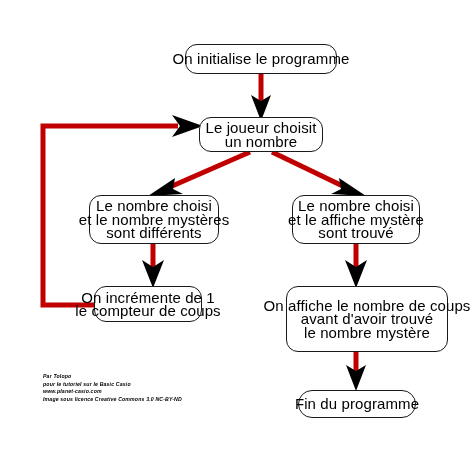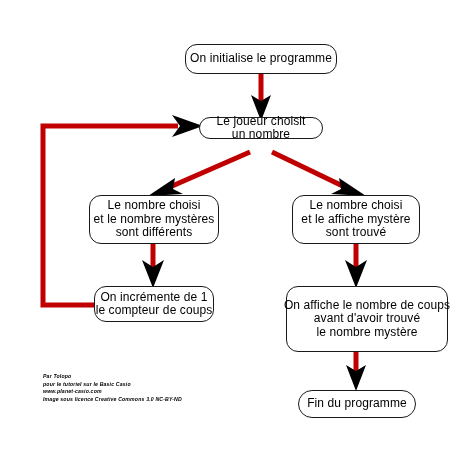--- a/index.html
+++ b/index.html
@@ -29,21 +29,21 @@
     box-sizing: border-box;
     background: #ffffff;
     border: 1px solid #1a1a1a;
     border-radius: 12px;
     display: flex;
     flex-direction: column;
     align-items: center;
     justify-content: center;
     text-align: center;
     color: #000000;
-    font-size: 12px;
+    font-size: 15px;
     line-height: 13.5px;
     letter-spacing: 0.1px;
     z-index: 5;
   }
   .node span {
     display: block;
     white-space: nowrap;
   }
   .credit {
     position: absolute;
@@ -86,38 +86,38 @@
     <polygon points="356,391 346,365 356,371 366,365" fill="#000000"></polygon>
 
     <polyline points="100,305 43,305 43,126 178,126" fill="none" stroke="#c00000" stroke-width="5"></polyline>
     <polygon points="203,126 172,115 180,126 172,137" fill="#000000"></polygon>
   </svg>
 
   <div class="node" style="left:185px; top:44px; width:152px; height:30px;">
     <span>On initialise le programme</span>
   </div>
 
-  <div class="node" style="left:199px; top:117px; width:124px; height:22px;">
+  <div class="node" style="left:199px; top:117px; width:124px; height:35px;">
     <span>Le joueur choisit</span>
     <span>un nombre</span>
   </div>
 
   <div class="node" style="left:89px; top:195px; width:130px; height:49px;">
     <span>Le nombre choisi</span>
     <span>et le nombre mystères</span>
     <span>sont différents</span>
   </div>
 
   <div class="node" style="left:292px; top:195px; width:128px; height:49px;">
     <span>Le nombre choisi</span>
     <span>et le affiche mystère</span>
     <span>sont trouvé</span>
   </div>
 
-  <div class="node" style="left:94px; top:286px; width:120px; height:36px;">
+  <div class="node" style="left:94px; top:286px; width:108px; height:36px;">
     <span>On incrémente de 1</span>
     <span>le compteur de coups</span>
   </div>
 
   <div class="node" style="left:286px; top:286px; width:162px; height:66px;">
     <span>On affiche le nombre de coups</span>
     <span>avant d'avoir trouvé</span>
     <span>le nombre mystère</span>
   </div>
 

